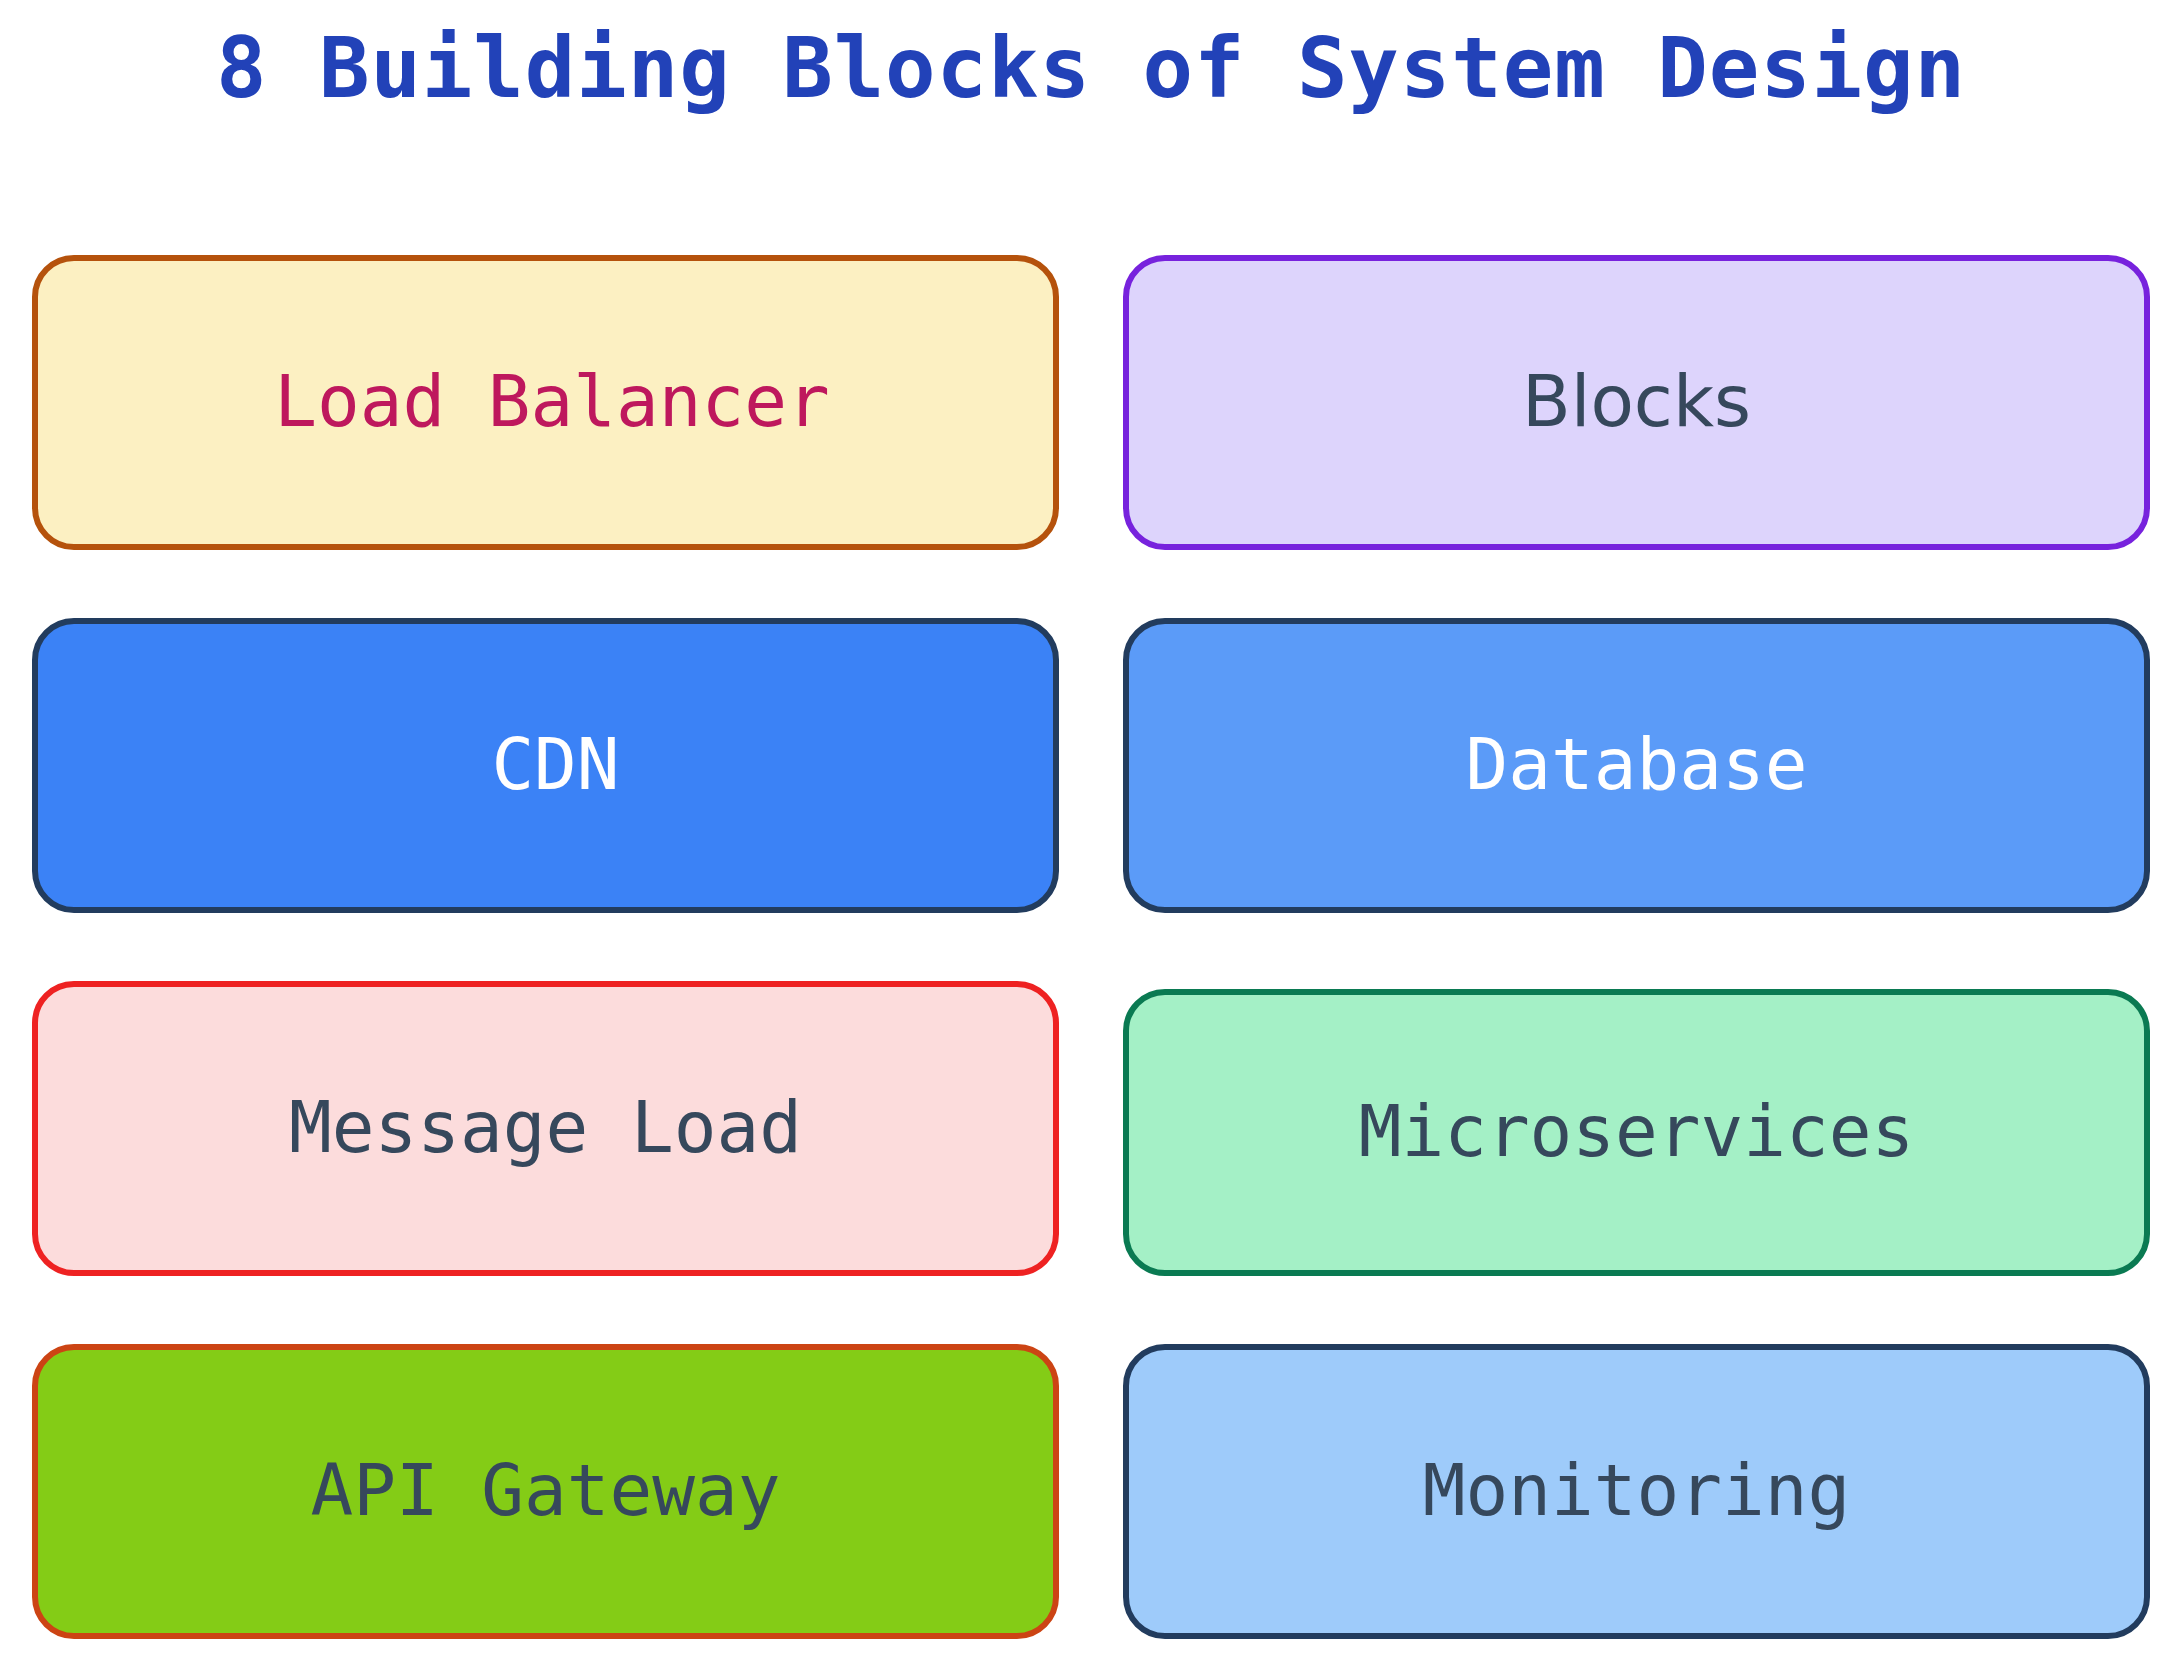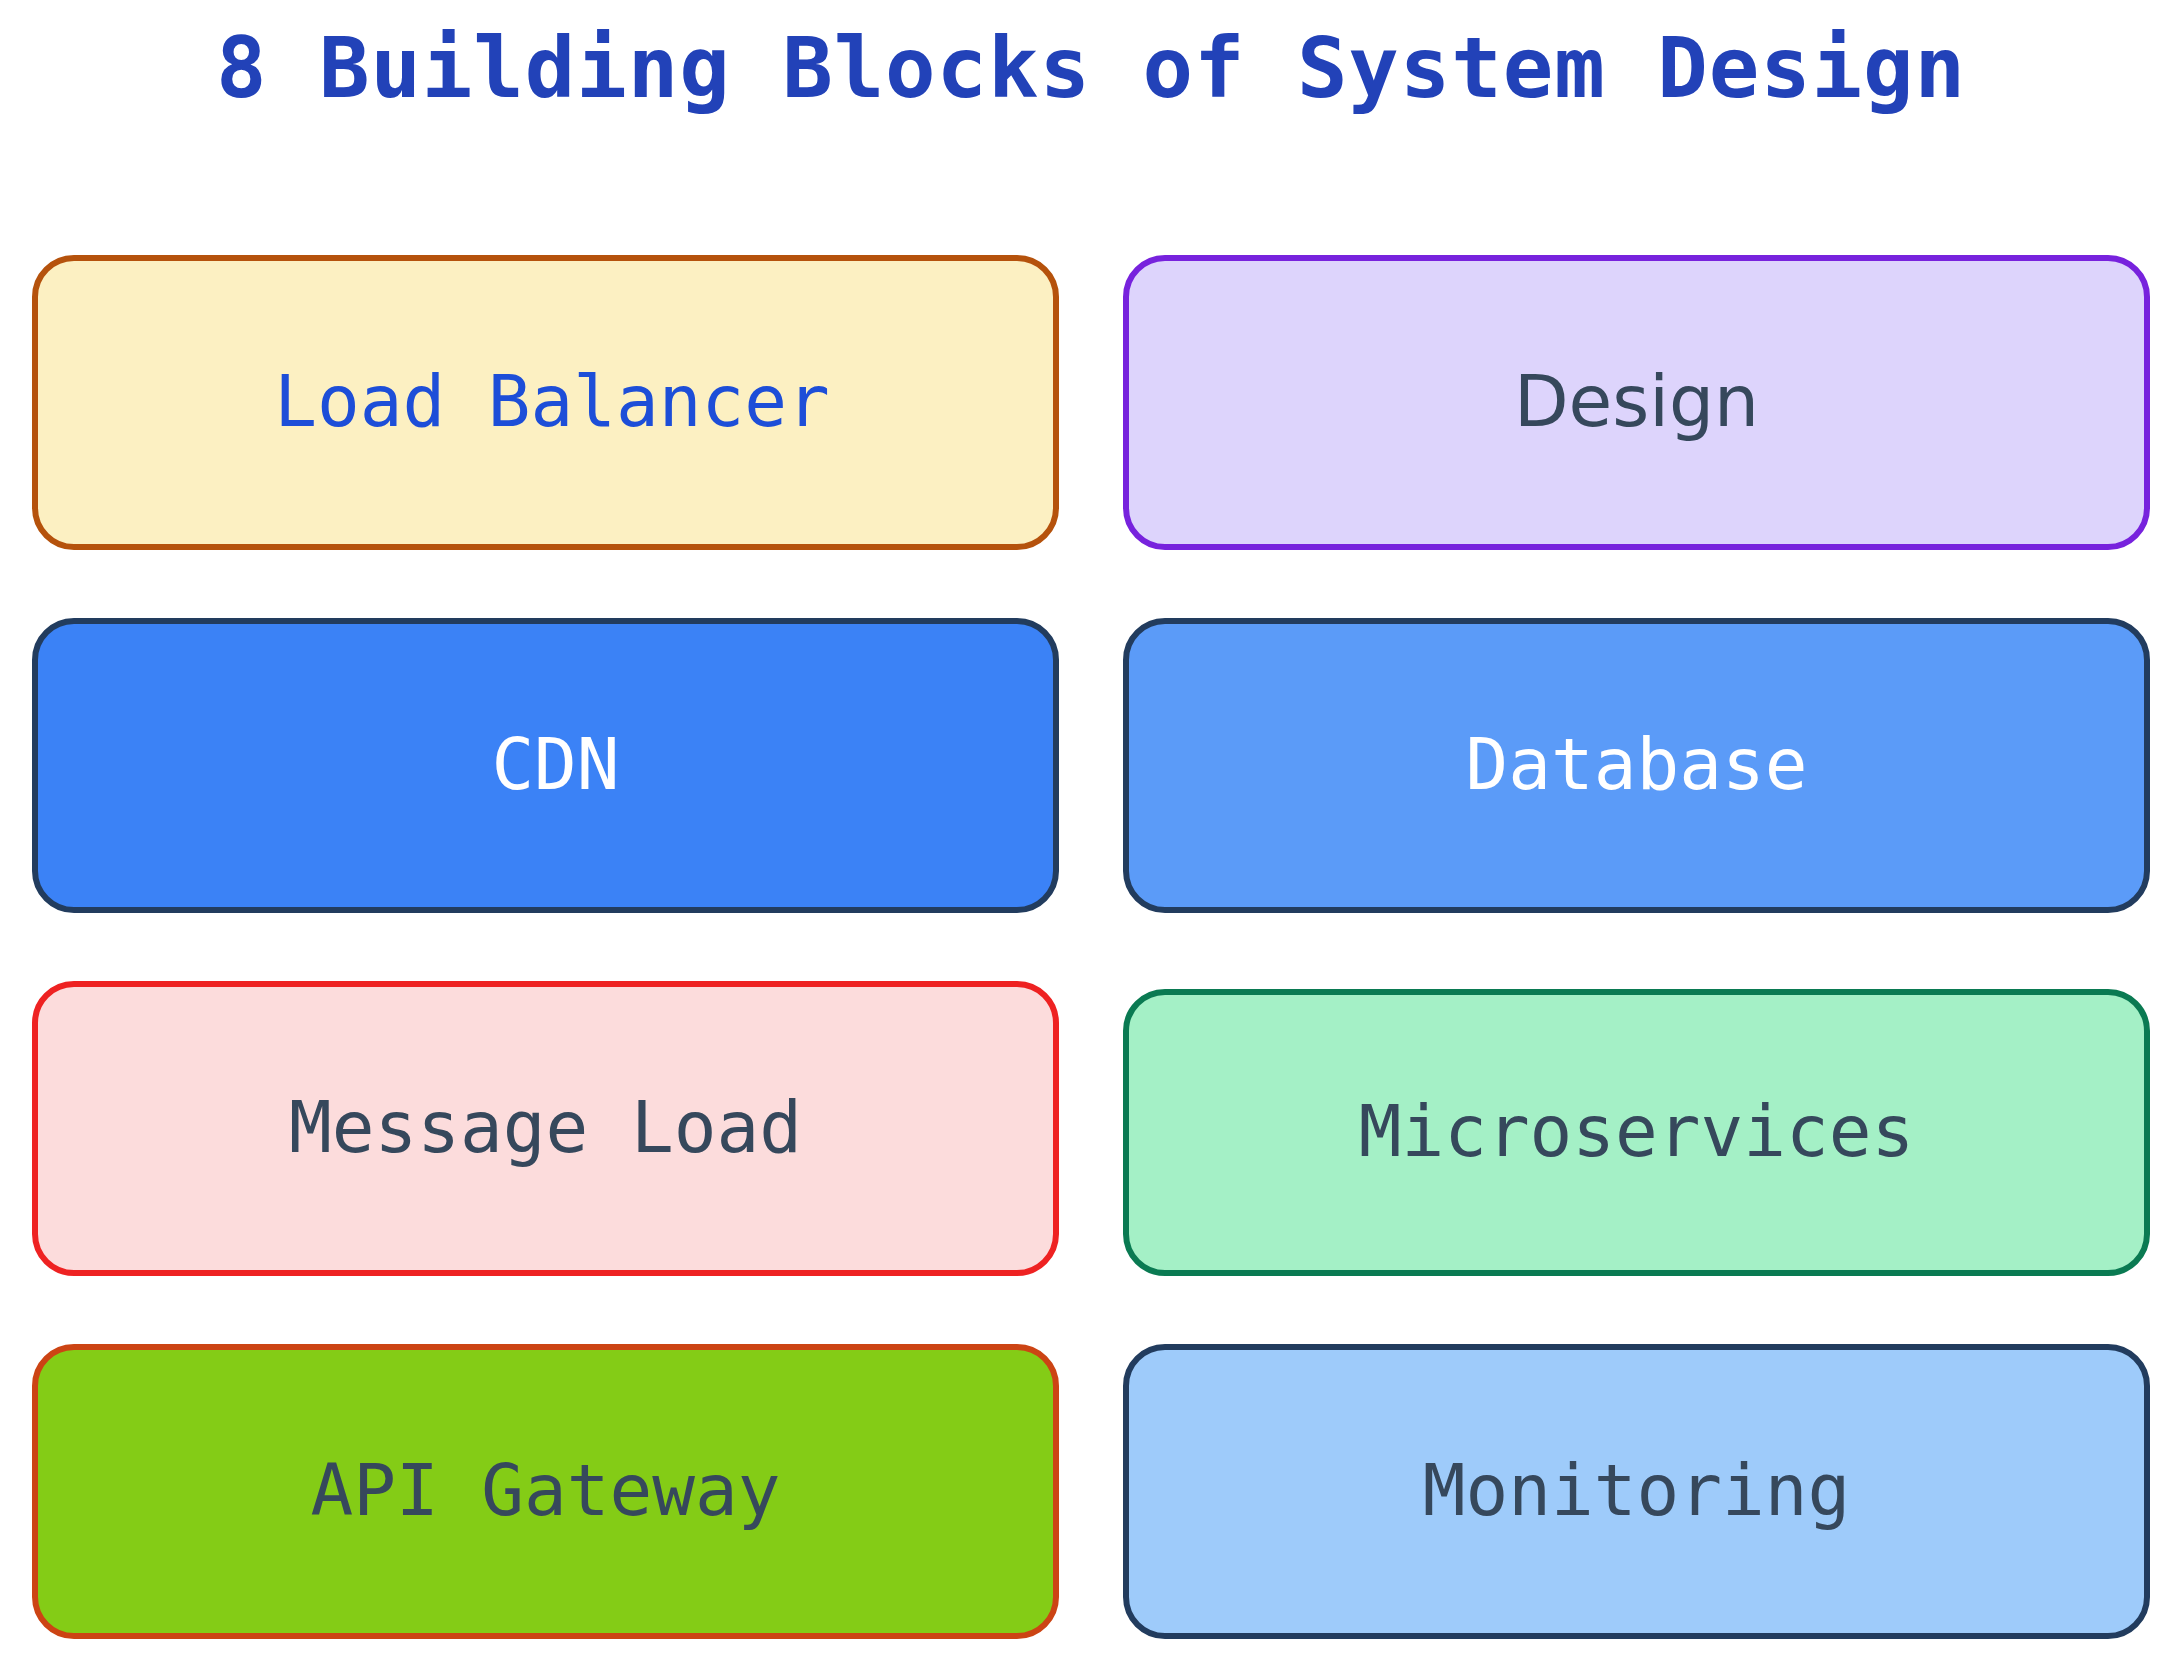--- a/index.html
+++ b/index.html
@@ -81,24 +81,24 @@
 </style>
 </head>
 <body>
 
 <div id="canvas" style="background: rgb(255, 255, 255);">
 
   <div id="diagram-title" style="color: rgb(34, 66, 184);">8 Building Blocks of System Design</div>
 
   <div id="blocks-grid">
       <div class="block" style="background: rgb(252, 240, 194); border-color: rgb(181, 82, 12);">
-        <span class="block-label mono" style="color: #1d4ed8; margin-left: 13px;">Load Balancer</span>
+        <span class="block-label mono" style="color: #be185d; margin-left: 13px;">Load Balancer</span>
       </div>
       <div class="block" style="background: rgb(221, 212, 252); border-color: rgb(119, 34, 221);">
-        <span class="block-label sans-fallback" style="color: rgb(54, 72, 92);">Design</span>
+        <span class="block-label sans-fallback" style="color: rgb(54, 72, 92);">Blocks</span>
       </div>
       <div class="block" style="background: rgb(59, 130, 246); border-color: rgb(34, 60, 94);">
         <span class="block-label mono" style="color: rgb(255, 255, 255); margin-left: 20px;">CDN</span>
       </div>
       <div class="block" style="background: rgb(91, 155, 248); border-color: rgb(34, 60, 94);">
         <span class="block-label mono" style="color: rgb(255, 255, 255);">Database</span>
       </div>
       <div class="block" style="background: rgb(252, 220, 220); border-color: rgb(238, 34, 34);">
         <span class="block-label mono" style="color: rgb(54, 72, 92);">Message Load</span>
       </div>

